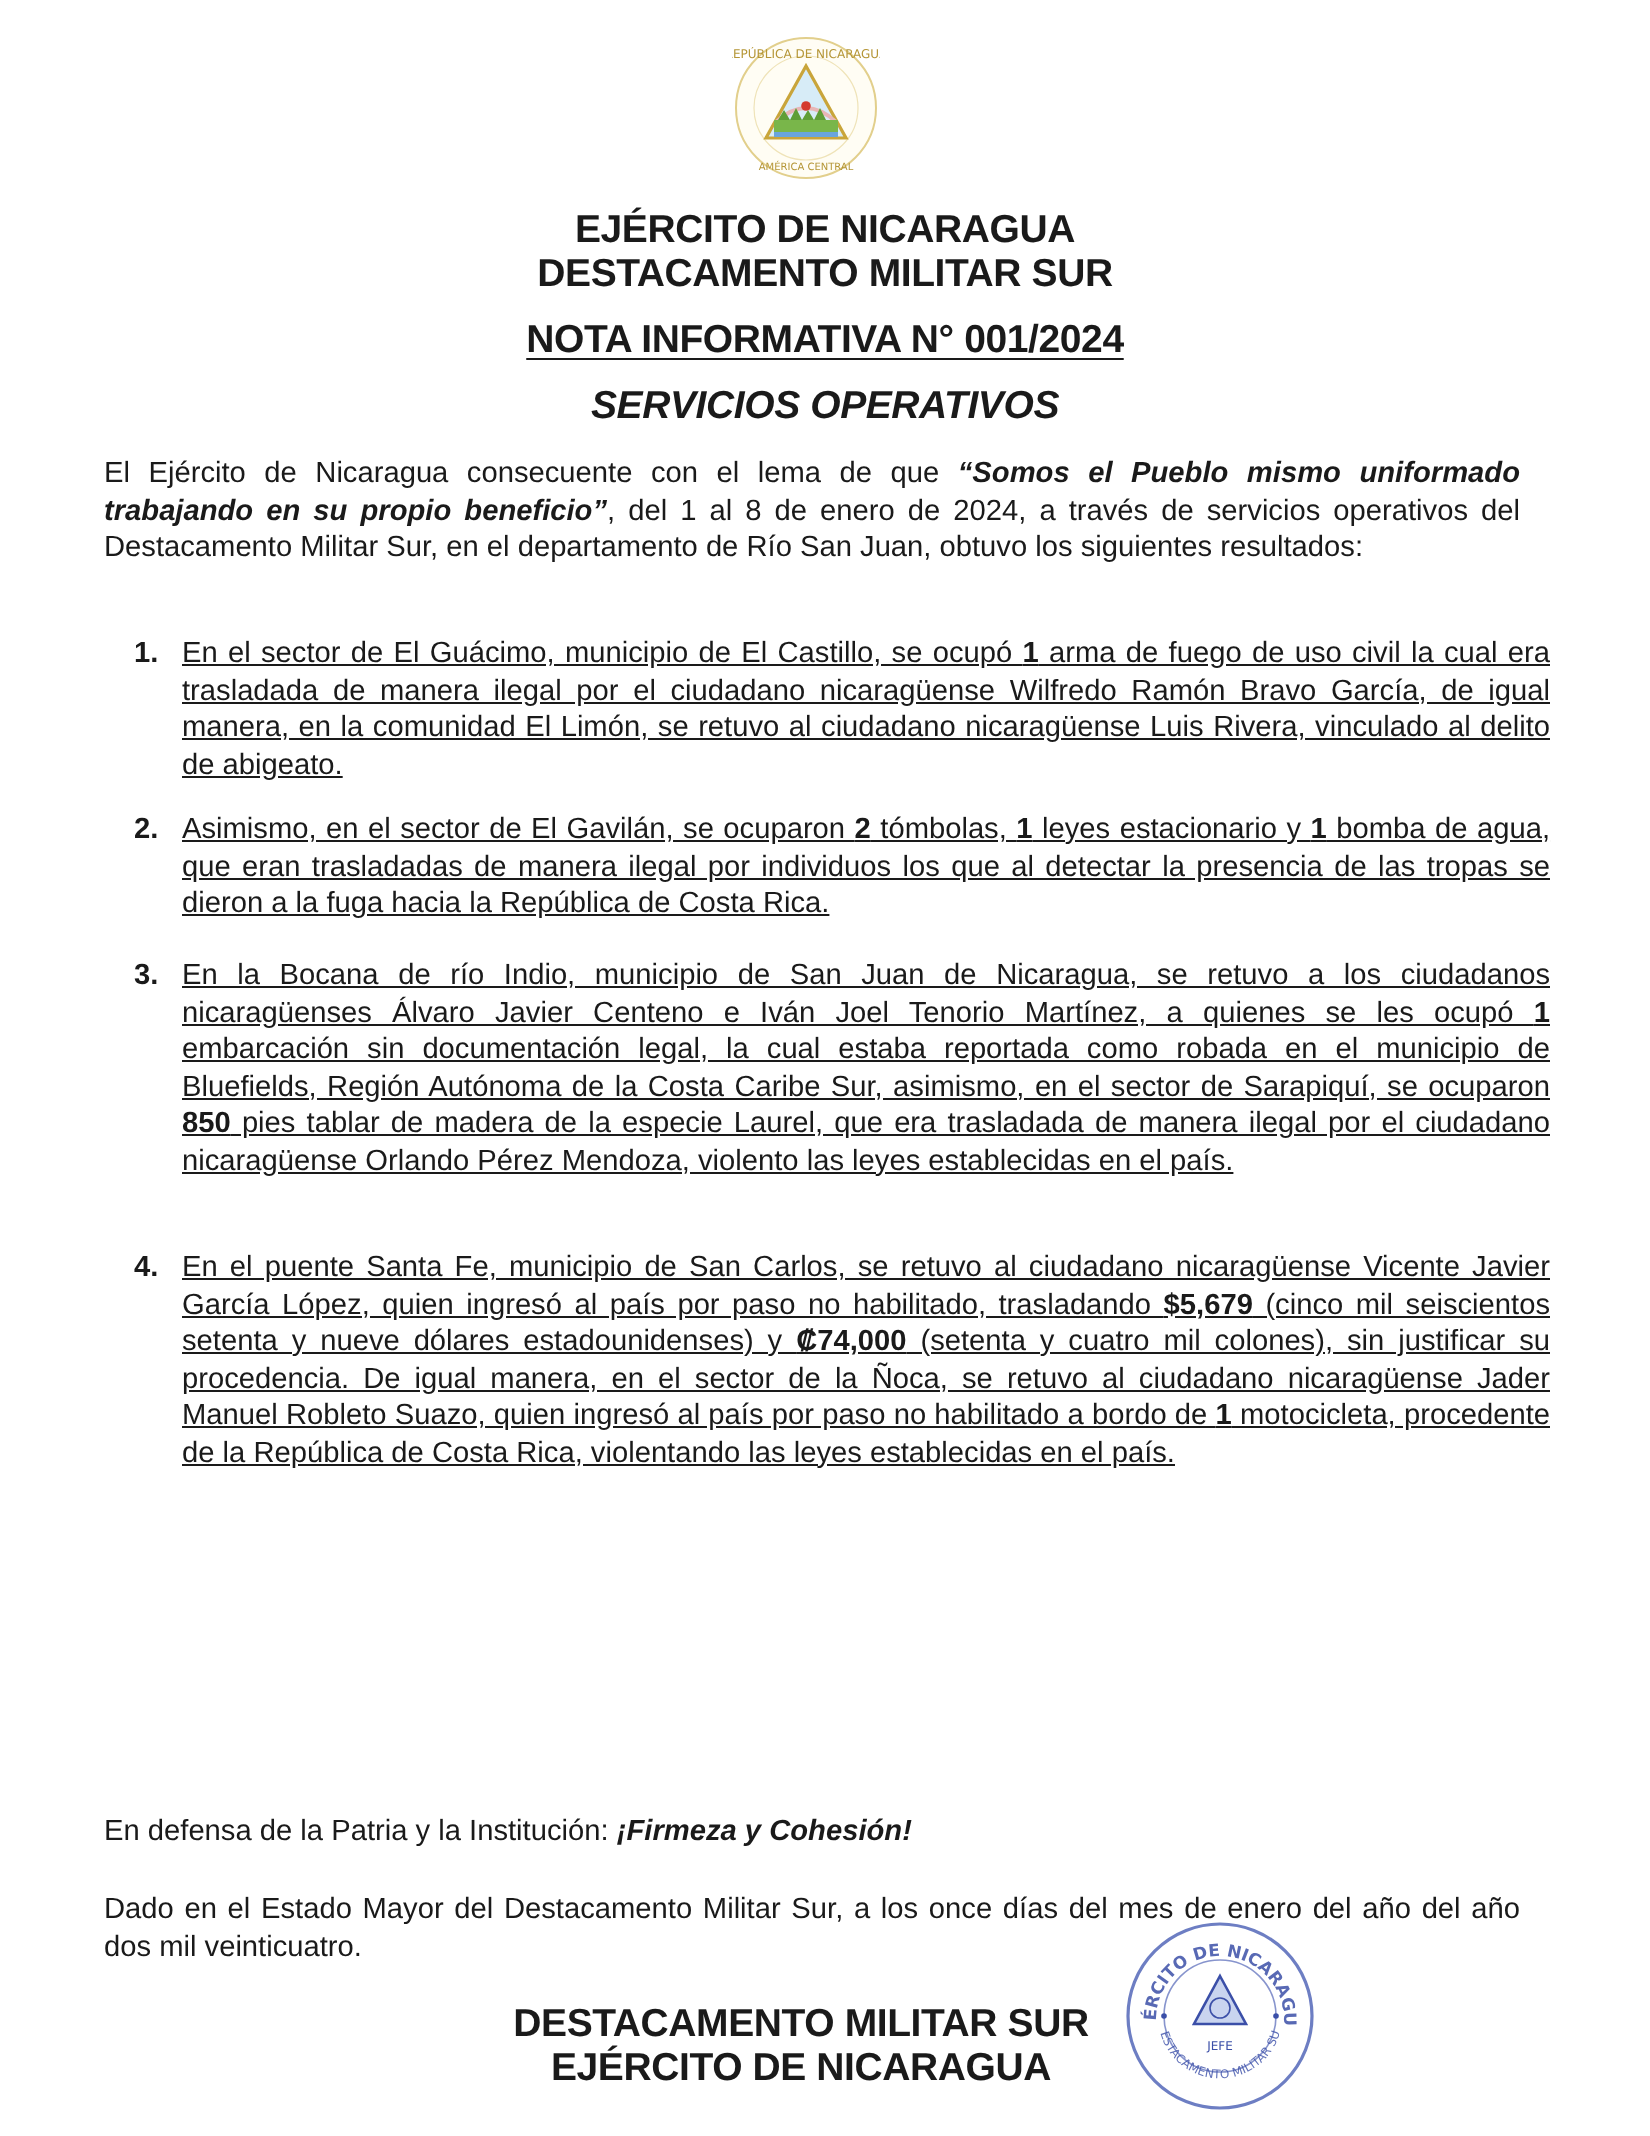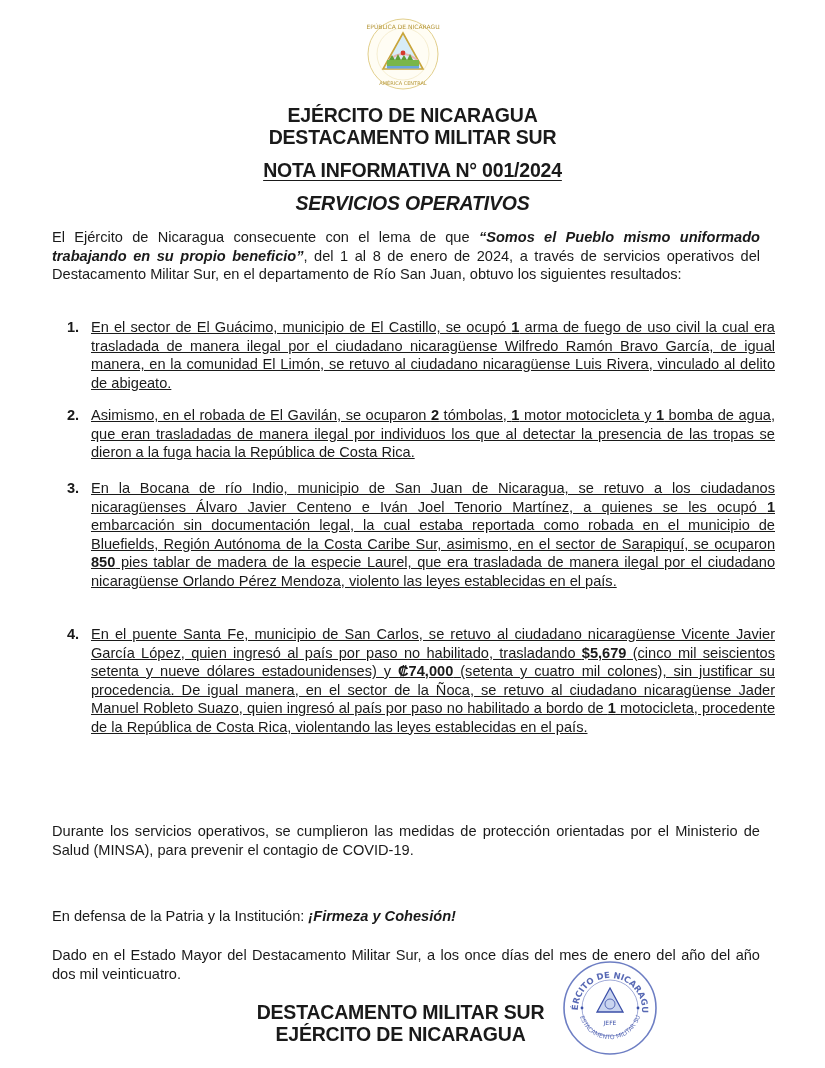--- a/index.html
+++ b/index.html
@@ -63,33 +63,32 @@
     <span>El Ejército de Nicaragua consecuente con el lema de que </span><span class="em">“Somos el Pueblo mismo uniformado trabajando en su propio beneficio”</span><span>, del 1 al 8 de enero de 2024, a través de servicios operativos del Destacamento Militar Sur, en el departamento de Río San Juan, obtuvo los siguientes resultados:</span>
   </div>
 
   <div class="list" style="top:0;">
     <div class="item i1">
       <span class="num">1.</span>
       <span class="txt"><span>En el sector de El Guácimo, municipio de El Castillo, se ocupó </span><b>1</b><span> arma de fuego de uso civil la cual era trasladada de manera ilegal por el ciudadano nicaragüense Wilfredo Ramón Bravo García, de igual manera, en la comunidad El Limón, se retuvo al ciudadano nicaragüense Luis Rivera, vinculado al delito de abigeato.</span></span>
     </div>
     <div class="item i2">
       <span class="num">2.</span>
-      <span class="txt"><span>Asimismo, en el robada de El Gavilán, se ocuparon </span><b>2</b><span> tómbolas, </span><b>1</b><span> motor motocicleta y </span><b>1</b><span> bomba de agua, que eran trasladadas de manera ilegal por individuos los que al detectar la presencia de las tropas se dieron a la fuga hacia la República de Costa Rica.</span></span>
+      <span class="txt"><span>Asimismo, en el sector de El Gavilán, se ocuparon </span><b>2</b><span> tómbolas, </span><b>1</b><span> leyes estacionario y </span><b>1</b><span> bomba de agua, que eran trasladadas de manera ilegal por individuos los que al detectar la presencia de las tropas se dieron a la fuga hacia la República de Costa Rica.</span></span>
     </div>
     <div class="item i3">
       <span class="num">3.</span>
       <span class="txt"><span>En la Bocana de río Indio, municipio de San Juan de Nicaragua, se retuvo a los ciudadanos nicaragüenses Álvaro Javier Centeno e Iván Joel Tenorio Martínez, a quienes se les ocupó </span><b>1</b><span> embarcación sin documentación legal, la cual estaba reportada como robada en el municipio de Bluefields, Región Autónoma de la Costa Caribe Sur, asimismo, en el sector de Sarapiquí, se ocuparon </span><b>850</b><span> pies tablar de madera de la especie Laurel, que era trasladada de manera ilegal por el ciudadano nicaragüense Orlando Pérez Mendoza, violento las leyes establecidas en el país.</span></span>
     </div>
     <div class="item i4">
       <span class="num">4.</span>
       <span class="txt"><span>En el puente Santa Fe, municipio de San Carlos, se retuvo al ciudadano nicaragüense Vicente Javier García López, quien ingresó al país por paso no habilitado, trasladando </span><b>$5,679</b><span> (cinco mil seiscientos setenta y nueve dólares estadounidenses) y </span><b>₡74,000</b><span> (setenta y cuatro mil colones), sin justificar su procedencia. De igual manera, en el sector de la Ñoca, se retuvo al ciudadano nicaragüense Jader Manuel Robleto Suazo, quien ingresó al país por paso no habilitado a bordo de </span><b>1</b><span> motocicleta, procedente de la República de Costa Rica, violentando las leyes establecidas en el país.</span></span>
     </div>
   </div>
 
-  <div class="body p6">Durante los servicios operativos, se cumplieron las medidas de protección orientadas por el Ministerio de Salud (MINSA), para prevenir el contagio de COVID-19.</div>
   <div class="body p8">
     <span>En defensa de la Patria y la Institución: </span><span class="em">¡Firmeza y Cohesión!</span>
   </div>
   <div class="body p9">Dado en el Estado Mayor del Destacamento Militar Sur, a los once días del mes de enero del año del año dos mil veinticuatro.</div>
 
   <div class="sig sig1">DESTACAMENTO MILITAR SUR</div>
   <div class="sig sig2">EJÉRCITO DE NICARAGUA</div>
 
   <svg class="stamp" viewBox="0 0 100 100">
     <defs>

